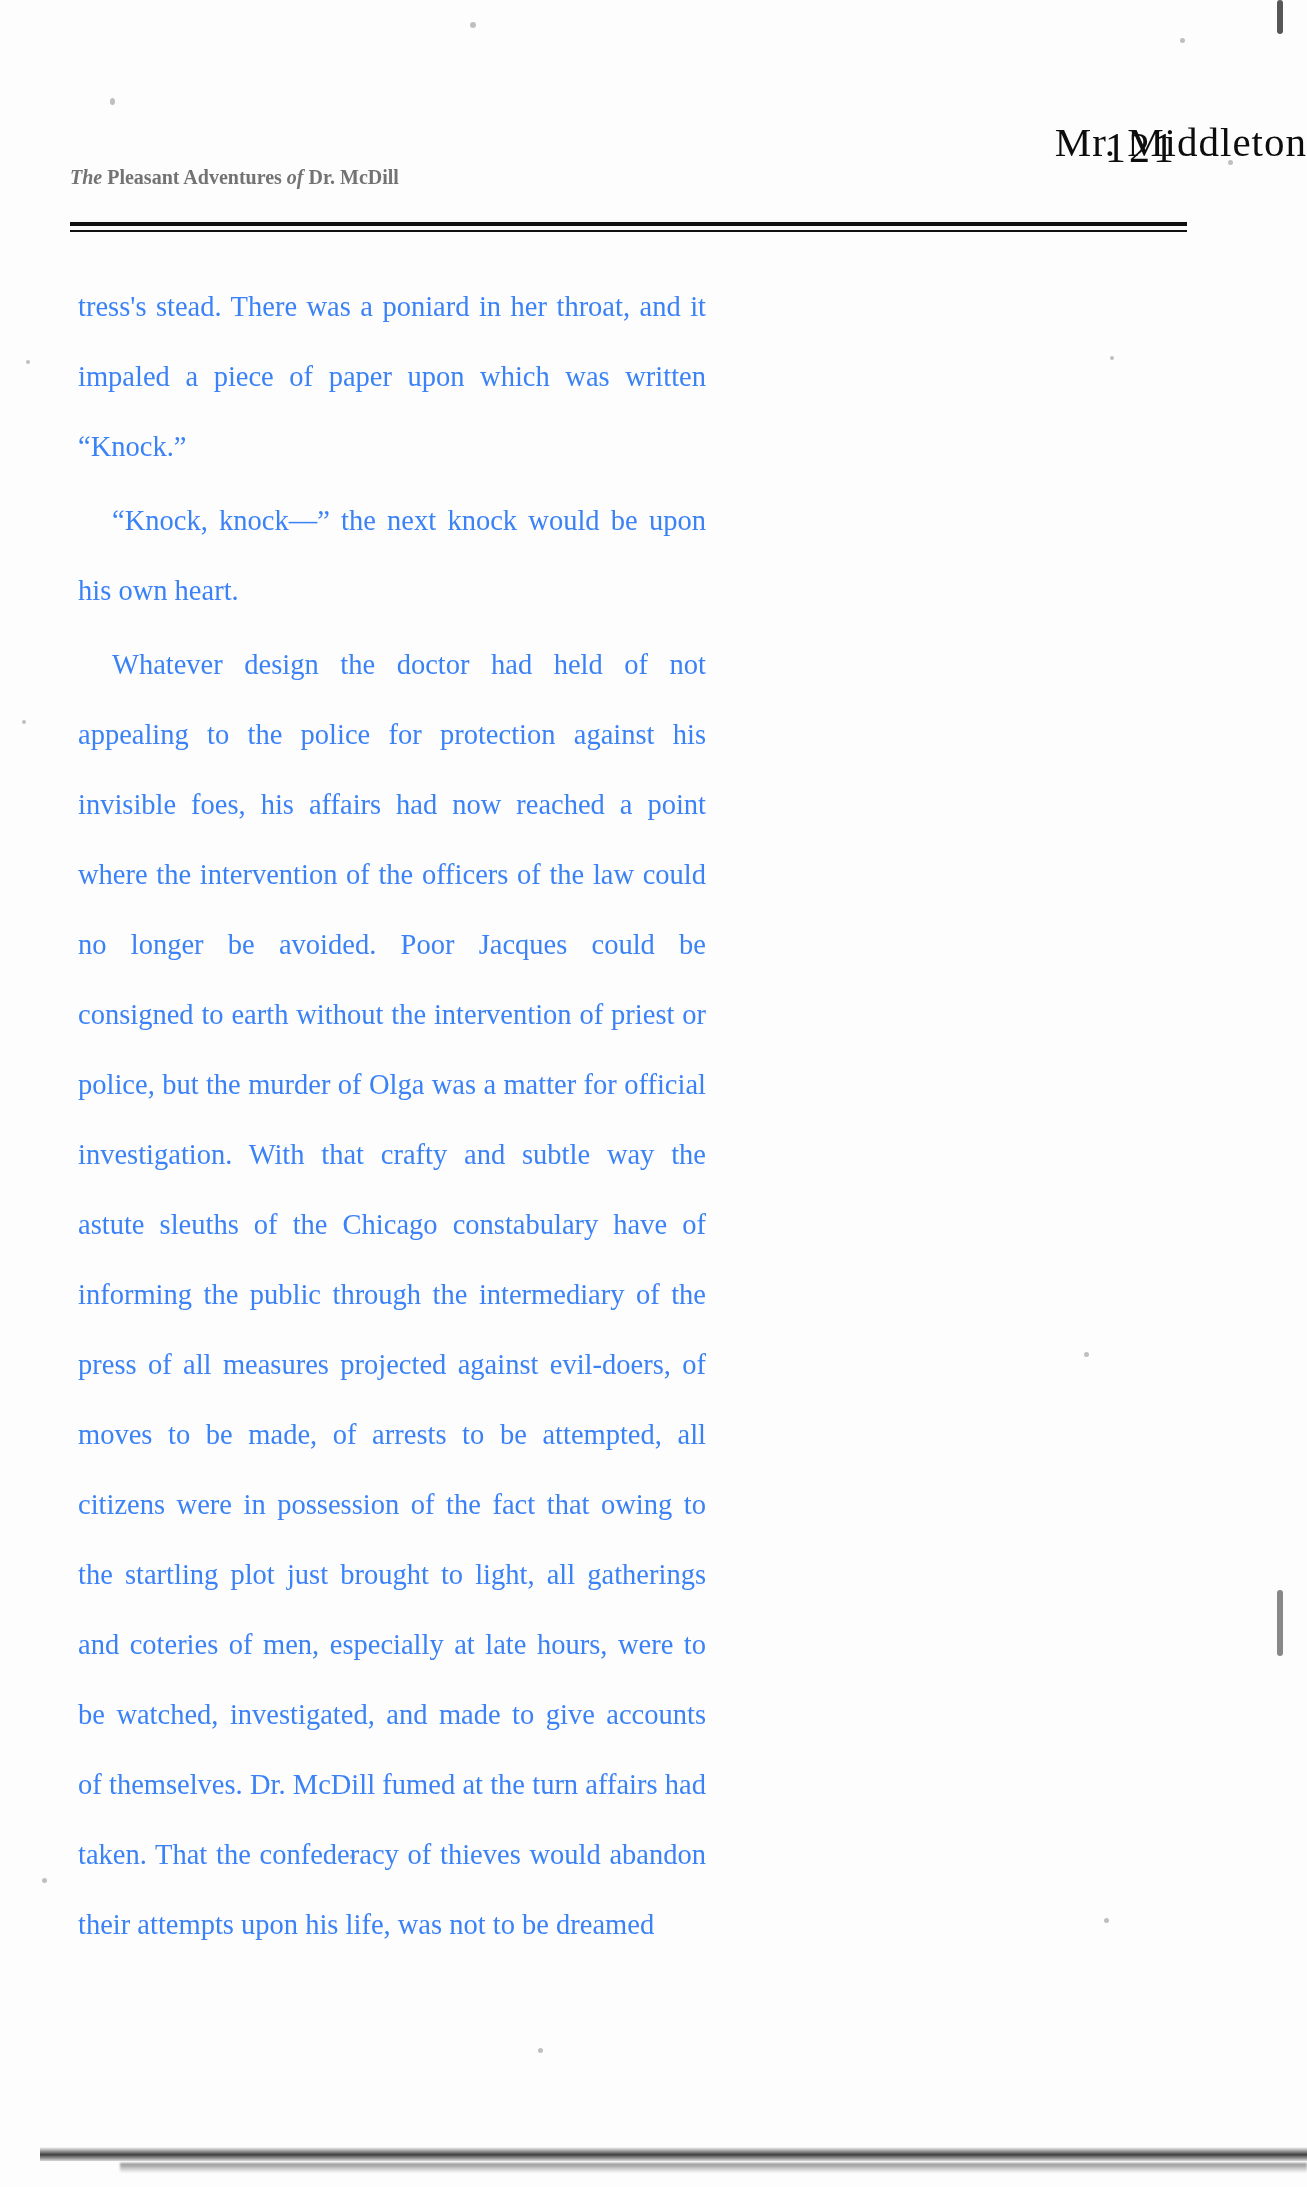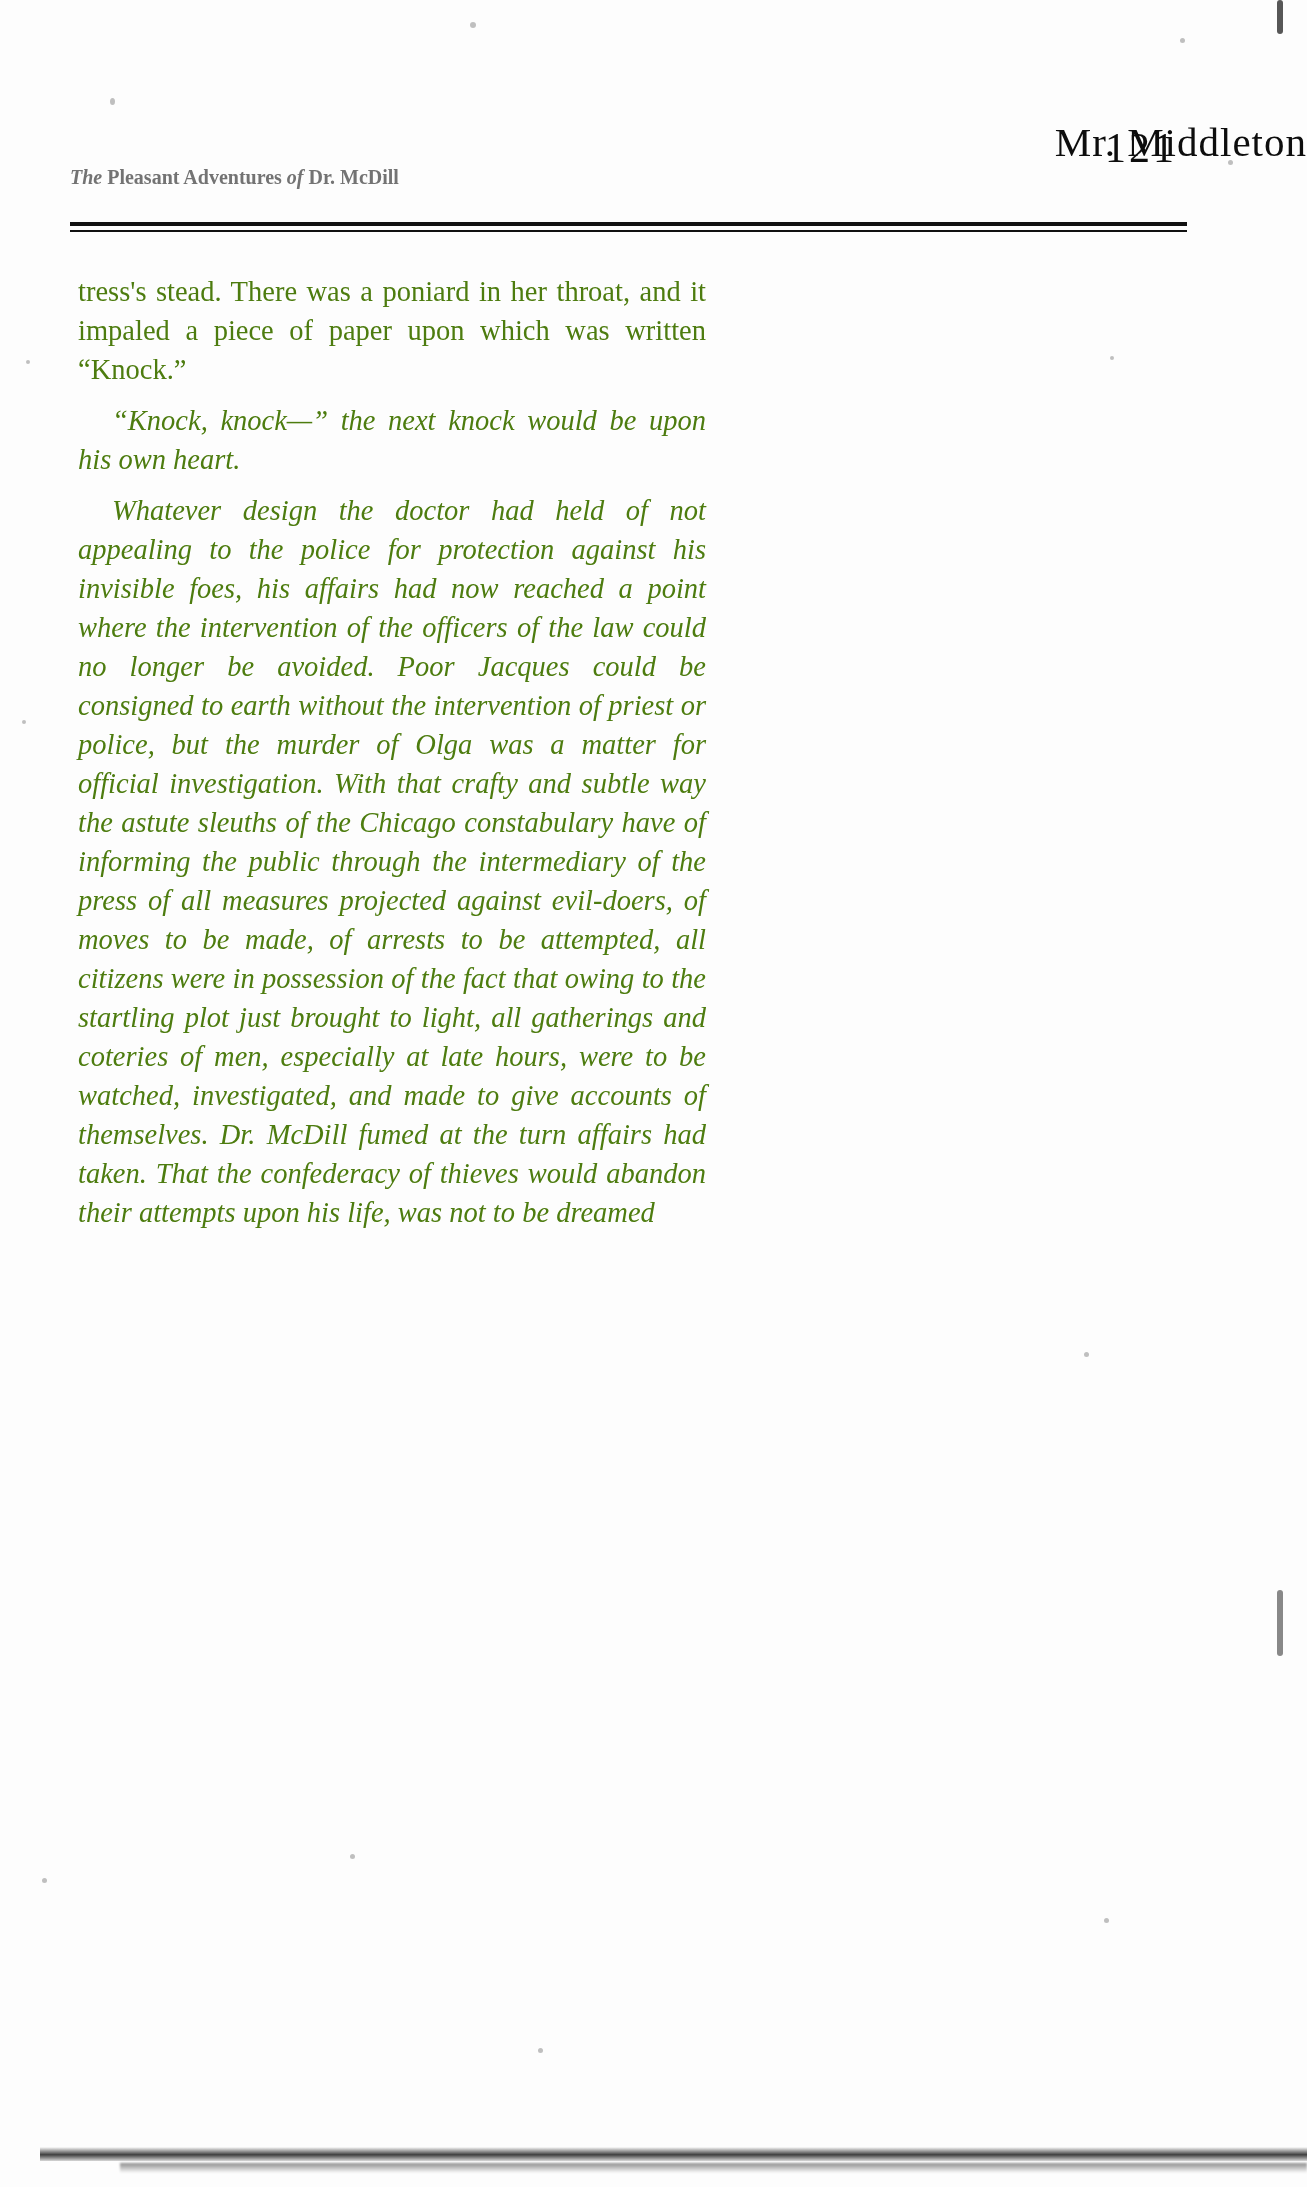--- a/index.html
+++ b/index.html
@@ -89,35 +89,34 @@
     background: #111;
   }
 
   
   .body-col {
     position: absolute;
     left: 78px;
     top: 272px;
     width: 628px;
     font-size: 28.5px;
-    line-height: 39px;
-    color: #4d7c0f;
+    line-height: 70px;
+    color: #3b82f6;
     text-align: justify;
     text-justify: inter-word;
   }
   .body-col p {
     margin: 0;
     text-indent: 0;
   }
   .body-col p.indent {
     text-indent: 34px;
   }
   .body-col p + p {
-    margin-top: 12px;
-    font-style: italic;
+    margin-top: 4px;
   }
 
   
   .speck {
     position: absolute;
     background: #8d8d8d;
     border-radius: 50%;
     opacity: .55;
   }
   .bottom-shadow {

